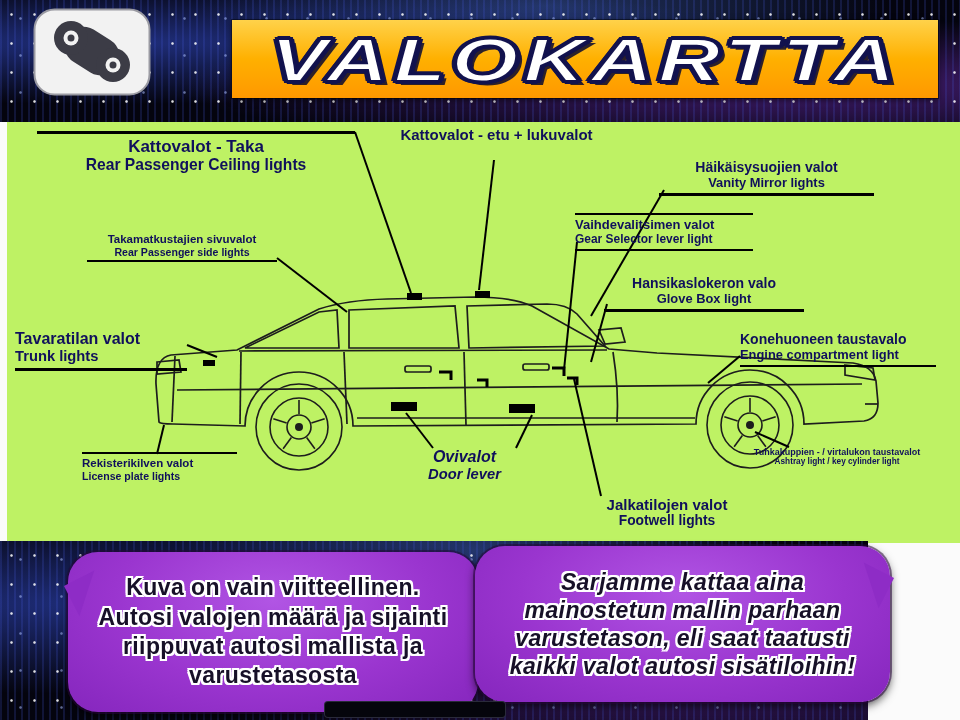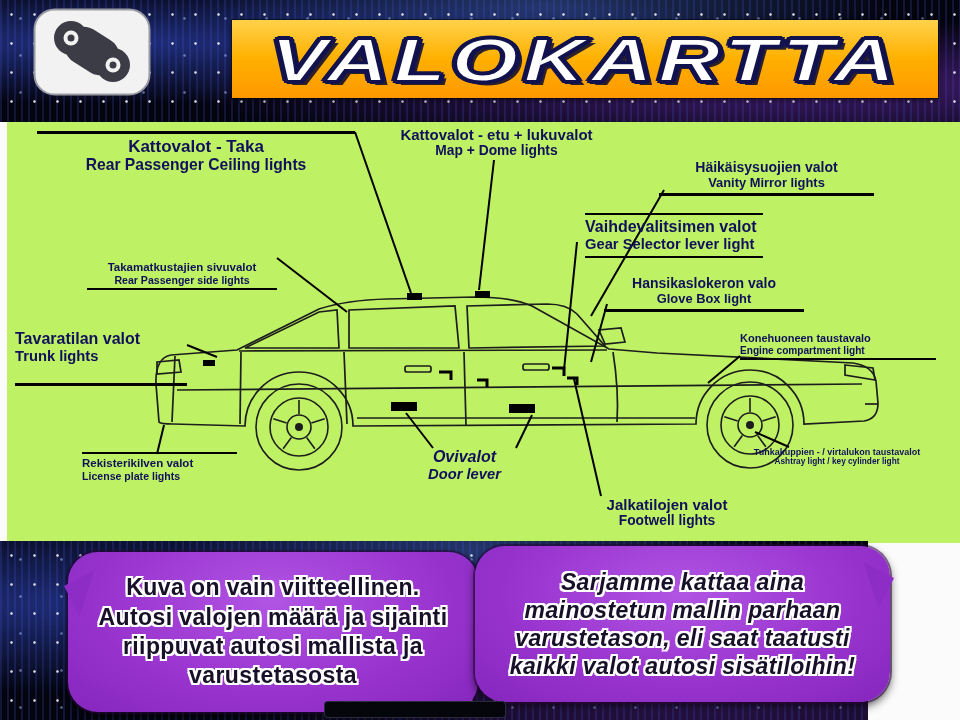--- a/index.html
+++ b/index.html
@@ -40,25 +40,25 @@
       -2px -2px 0 #12124e, 2px -2px 0 #12124e, -2px 2px 0 #12124e, 2px 2px 0 #12124e,
       4px 4px 0 rgba(8,8,48,0.85);}
 
   
   .lbl{position:absolute;color:#10105c;font-weight:bold;line-height:1.14;text-align:center;}
   .lbl .fi{display:block;}
   .lbl .en{display:block;font-size:0.92em;}
   #lbl-ceiling-rear{left:30px;top:131px;width:318px;font-size:17px;border-top:3px solid #000;padding-top:3px;}
   #lbl-map-dome{left:352px;top:126px;width:275px;font-size:15px;}
   #lbl-vanity{left:652px;top:162px;width:215px;font-size:14px;border-bottom:3px solid #000;padding-bottom:2px;}
-  #lbl-gear{left:568px;top:213px;width:178px;font-size:16px;border-top:2.5px solid #000;border-bottom:2.5px solid #000;padding:3px 0;text-align:left;margin-left:10px;}
-  #lbl-rear-side{left:80px;top:233px;width:190px;font-size:11.5px;border-bottom:2.5px solid #000;padding-bottom:2px;margin-top:28px;}
+  #lbl-gear{left:568px;top:213px;width:178px;font-size:13px;border-top:2.5px solid #000;border-bottom:2.5px solid #000;padding:3px 0;text-align:left;}
+  #lbl-rear-side{left:80px;top:233px;width:190px;font-size:11.5px;border-bottom:2.5px solid #000;padding-bottom:2px;}
   #lbl-glovebox{left:597px;top:276px;width:200px;font-size:14px;border-bottom:3px solid #000;padding-bottom:2px;}
-  #lbl-trunk{left:8px;top:330px;width:172px;font-size:16px;text-align:left;border-bottom:3px solid #000;padding-bottom:18px;}
-  #lbl-engine{left:733px;top:332px;width:196px;font-size:11px;text-align:left;border-bottom:2.5px solid #000;padding-bottom:2px;}
+  #lbl-trunk{left:8px;top:330px;width:172px;font-size:16px;text-align:left;border-bottom:3px solid #000;padding-bottom:3px;}
+  #lbl-engine{left:733px;top:332px;width:196px;font-size:14px;text-align:left;border-bottom:2.5px solid #000;padding-bottom:2px;}
   #lbl-plate{left:75px;top:452px;width:155px;font-size:11.5px;text-align:left;border-top:2.5px solid #000;padding-top:3px;}
   #lbl-door{left:400px;top:448px;width:115px;font-size:16px;font-style:italic;}
   #lbl-ashtray{left:735px;top:447px;width:190px;font-size:9px;}
   #lbl-footwell{left:566px;top:496px;width:188px;font-size:15px;}
 
   .diagram-svg{position:absolute;left:0;top:0;width:960px;height:419px;}
 
   
   .bubble{position:absolute;border-radius:30px;box-sizing:border-box;
     background:radial-gradient(ellipse at 50% 30%, #b155e4 0%, #9a35cf 55%, #8526bd 100%);
@@ -175,21 +175,20 @@
         <line x1="594" y1="374" x2="567" y2="257"></line>
       </g>
     </svg>
 
     <div class="lbl" id="lbl-ceiling-rear" style="top:9px">
       <span class="fi">Kattovalot - Taka</span>
       <span class="en">Rear Passenger Ceiling lights</span>
     </div>
     <div class="lbl" id="lbl-map-dome" style="top:4px">
       <span class="fi">Kattovalot - etu + lukuvalot</span>
-      <span class="en">Map + Dome lights</span>
     </div>
     <div class="lbl" id="lbl-vanity" style="top:38px">
       <span class="fi">Häikäisysuojien valot</span>
       <span class="en">Vanity Mirror lights</span>
     </div>
     <div class="lbl" id="lbl-gear" style="top:91px">
       <span class="fi">Vaihdevalitsimen valot</span>
       <span class="en">Gear Selector lever light</span>
     </div>
     <div class="lbl" id="lbl-rear-side" style="top:111px">

